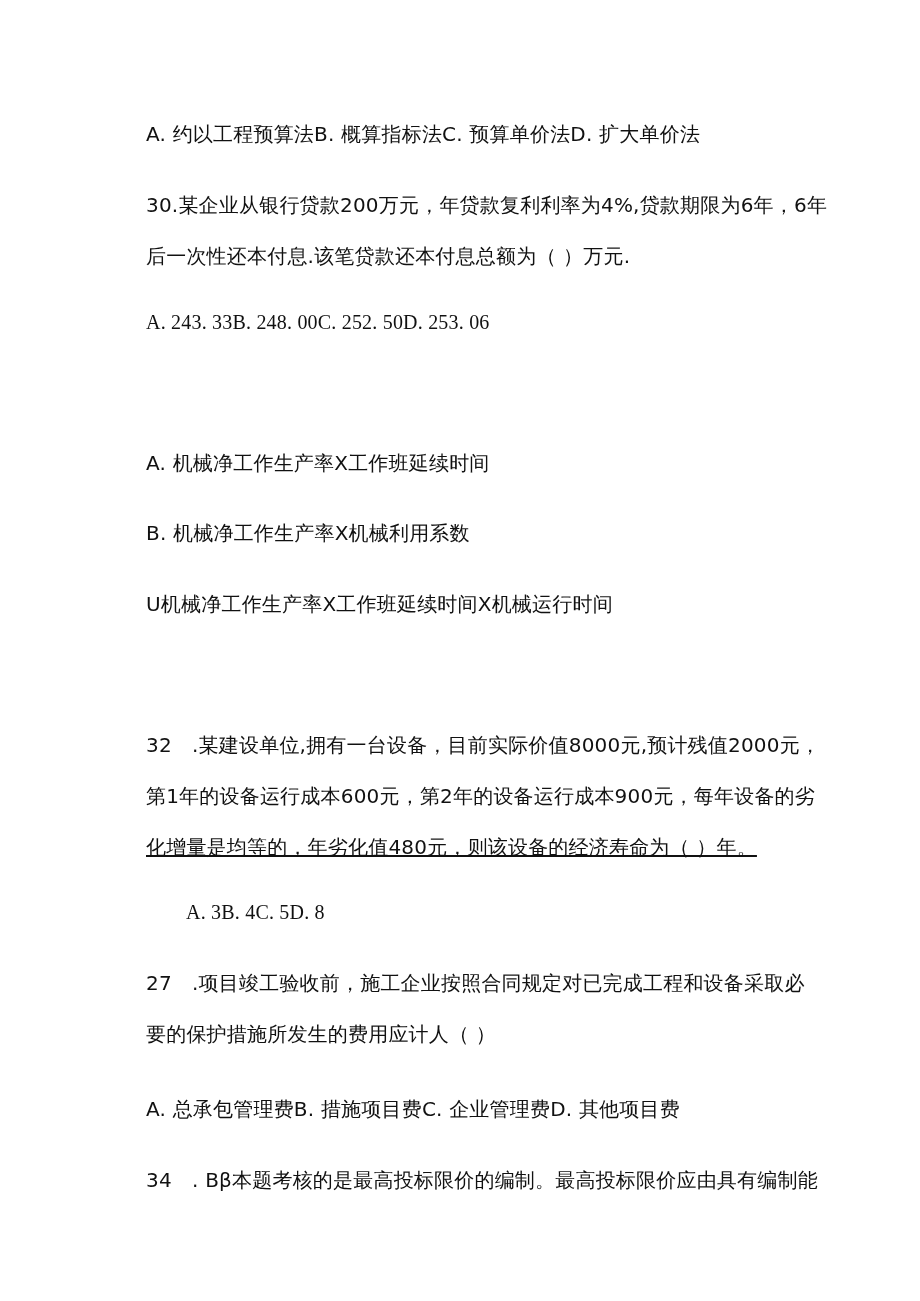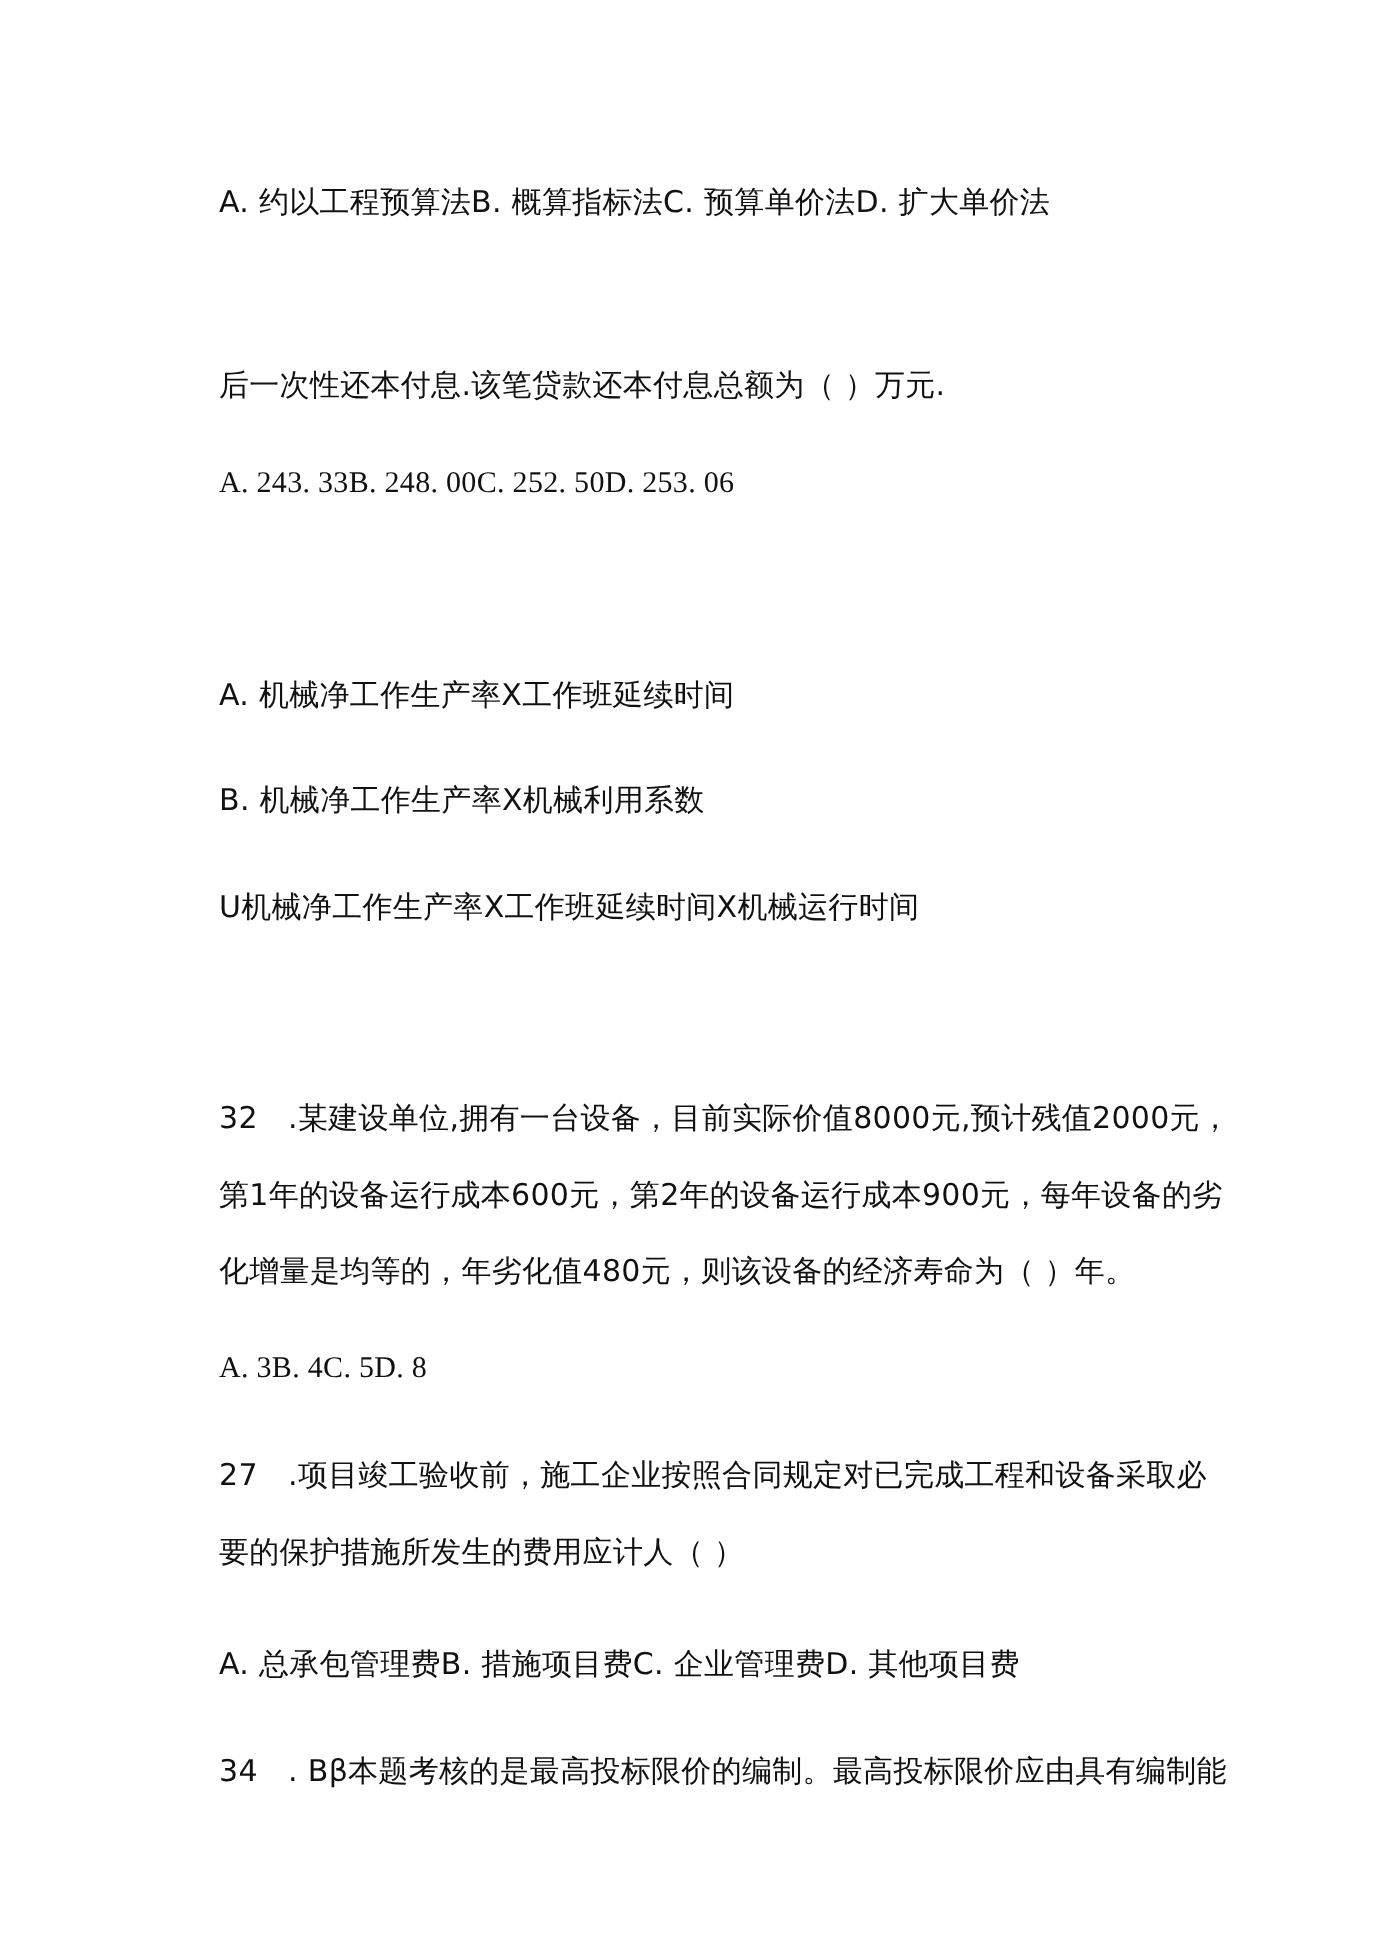--- a/index.html
+++ b/index.html
@@ -33,30 +33,31 @@
     .opts {
       font-family: "Liberation Serif", "DejaVu Serif", serif;
     }
   </style>
 </head>
 <body>
 
 <div class="page">
   <div class="line" style="top:122px;">A. 约以工程预算法B. 概算指标法C. 预算单价法D. 扩大单价法</div>
 
+  <div class="line" style="top:193px;">30.某企业从银行贷款200万元，年贷款复利利率为4%,贷款期限为6年，6年</div>
   <div class="line" style="top:244px;">后一次性还本付息.该笔贷款还本付息总额为（ ）万元.</div>
   <div class="line opts" style="top:310px;">A. 243. 33B. 248. 00C. 252. 50D. 253. 06</div>
 
   <div class="line" style="top:451px;">A. 机械净工作生产率X工作班延续时间</div>
   <div class="line" style="top:521px;text-align:right;">B. 机械净工作生产率X机械利用系数</div>
   <div class="line" style="top:592px;text-align:right;">U机械净工作生产率X工作班延续时间X机械运行时间</div>
 
   <div class="line" style="top:733px;">32　.某建设单位,拥有一台设备，目前实际价值8000元,预计残值2000元，</div>
   <div class="line" style="top:784px;">第1年的设备运行成本600元，第2年的设备运行成本900元，每年设备的劣</div>
-  <div class="line" style="top:835px;">化增量是均等的，年劣化值480元，则该设备的经济寿命为（ ）年。</div>
-  <div class="line opts" style="top:900px;">A. 3B. 4C. 5D. 8</div>
+  <div class="line" style="top:835px;text-decoration:underline;">化增量是均等的，年劣化值480元，则该设备的经济寿命为（ ）年。</div>
+  <div class="line opts" style="top:900px;margin-left:40px;">A. 3B. 4C. 5D. 8</div>
 
   <div class="line" style="top:971px;">27　.项目竣工验收前，施工企业按照合同规定对已完成工程和设备采取必</div>
   <div class="line" style="top:1022px;">要的保护措施所发生的费用应计人（ ）</div>
   <div class="line" style="top:1097px;">A. 总承包管理费B. 措施项目费C. 企业管理费D. 其他项目费</div>
 
   <div class="line" style="top:1168px;">34　. Bβ本题考核的是最高投标限价的编制。最高投标限价应由具有编制能</div>
 </div>
 
 </body></html>

